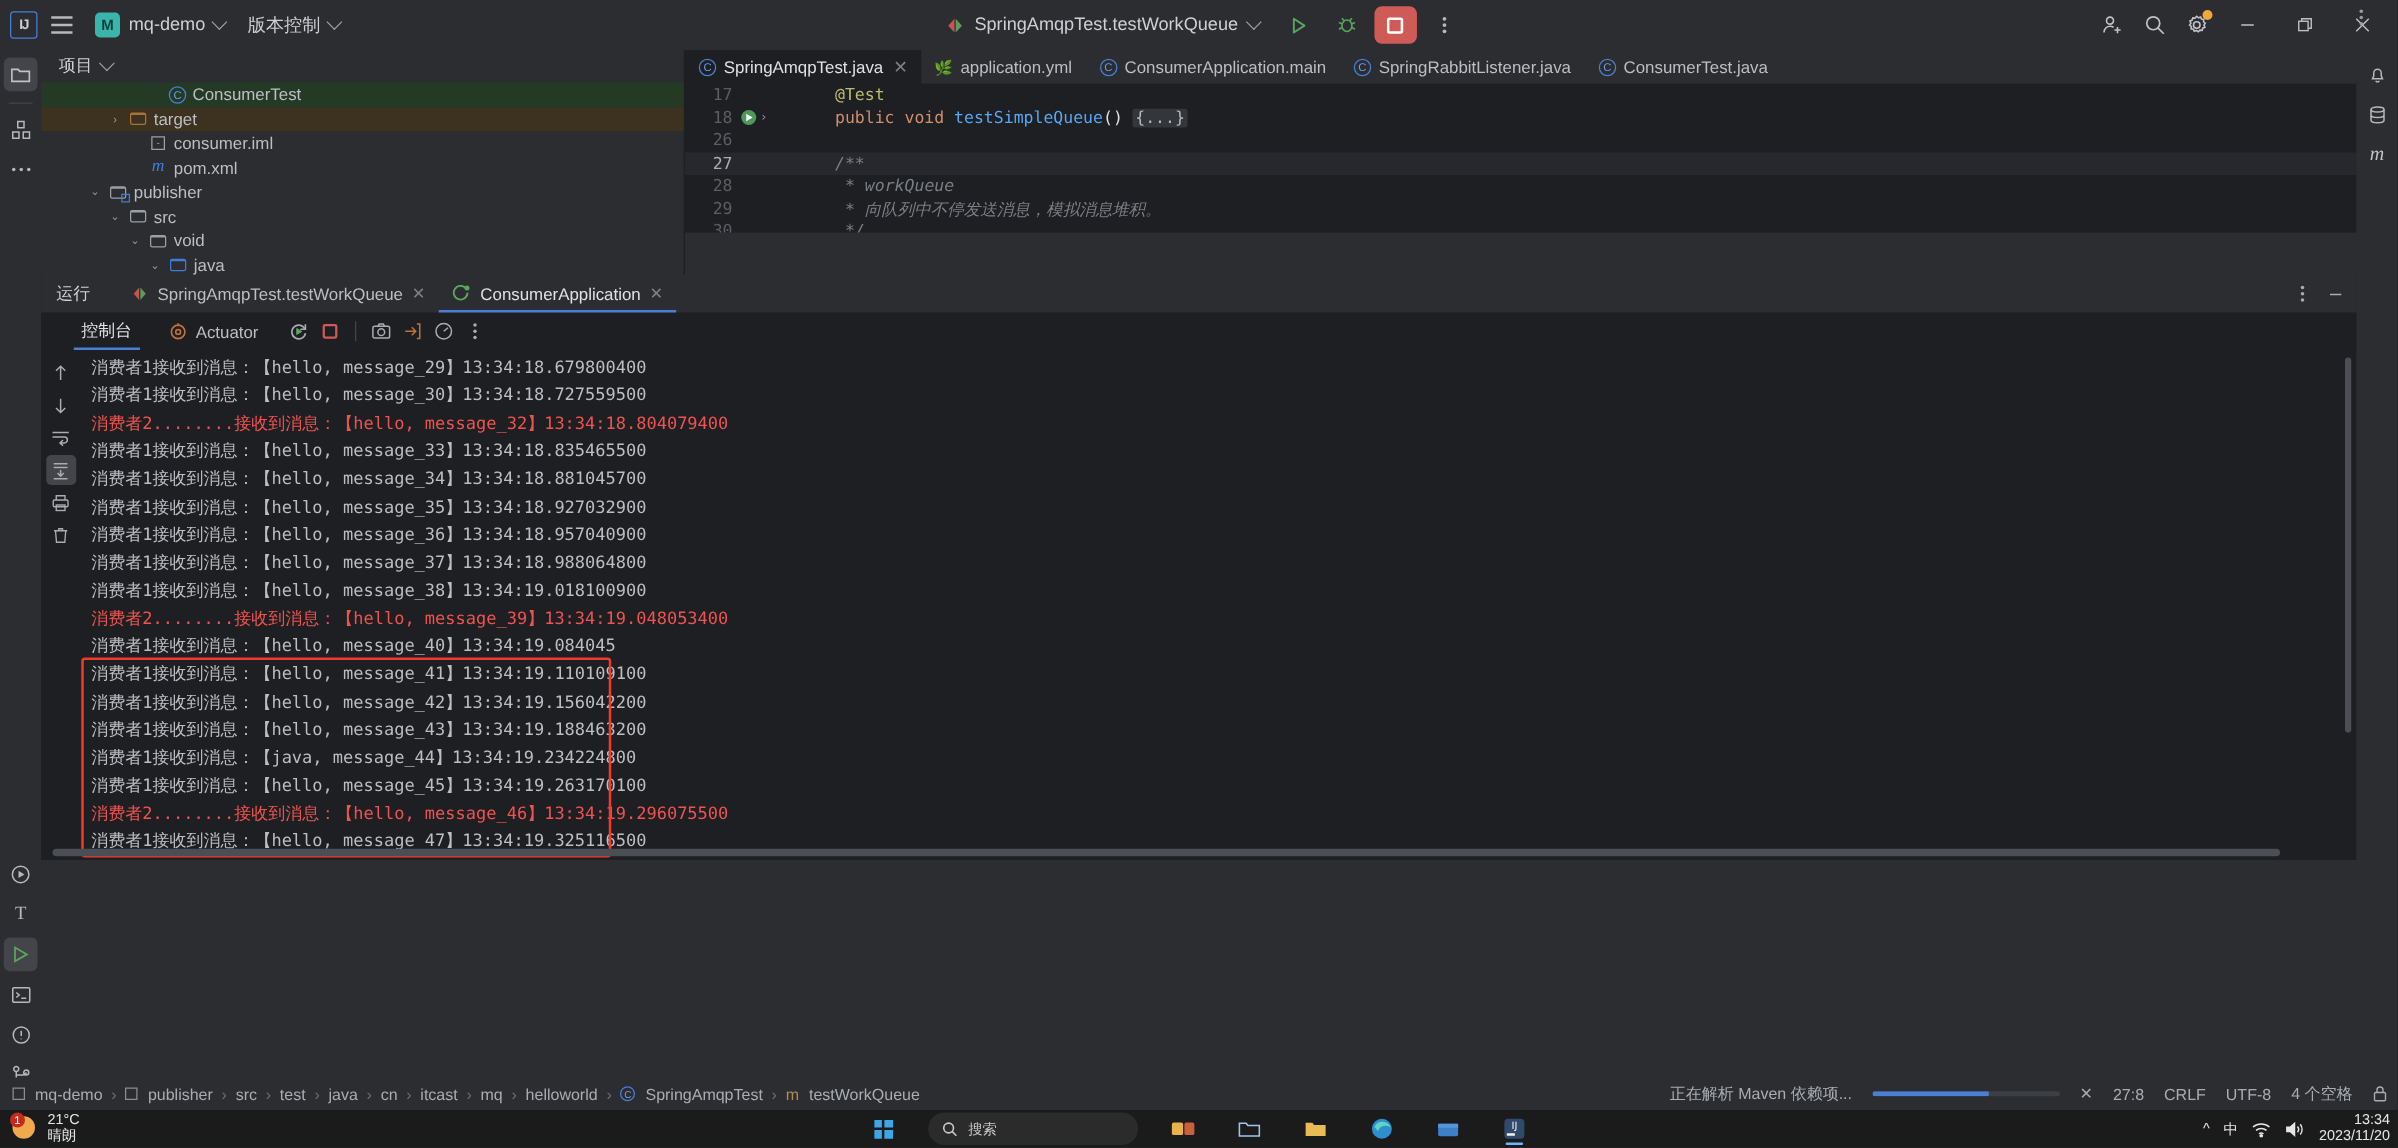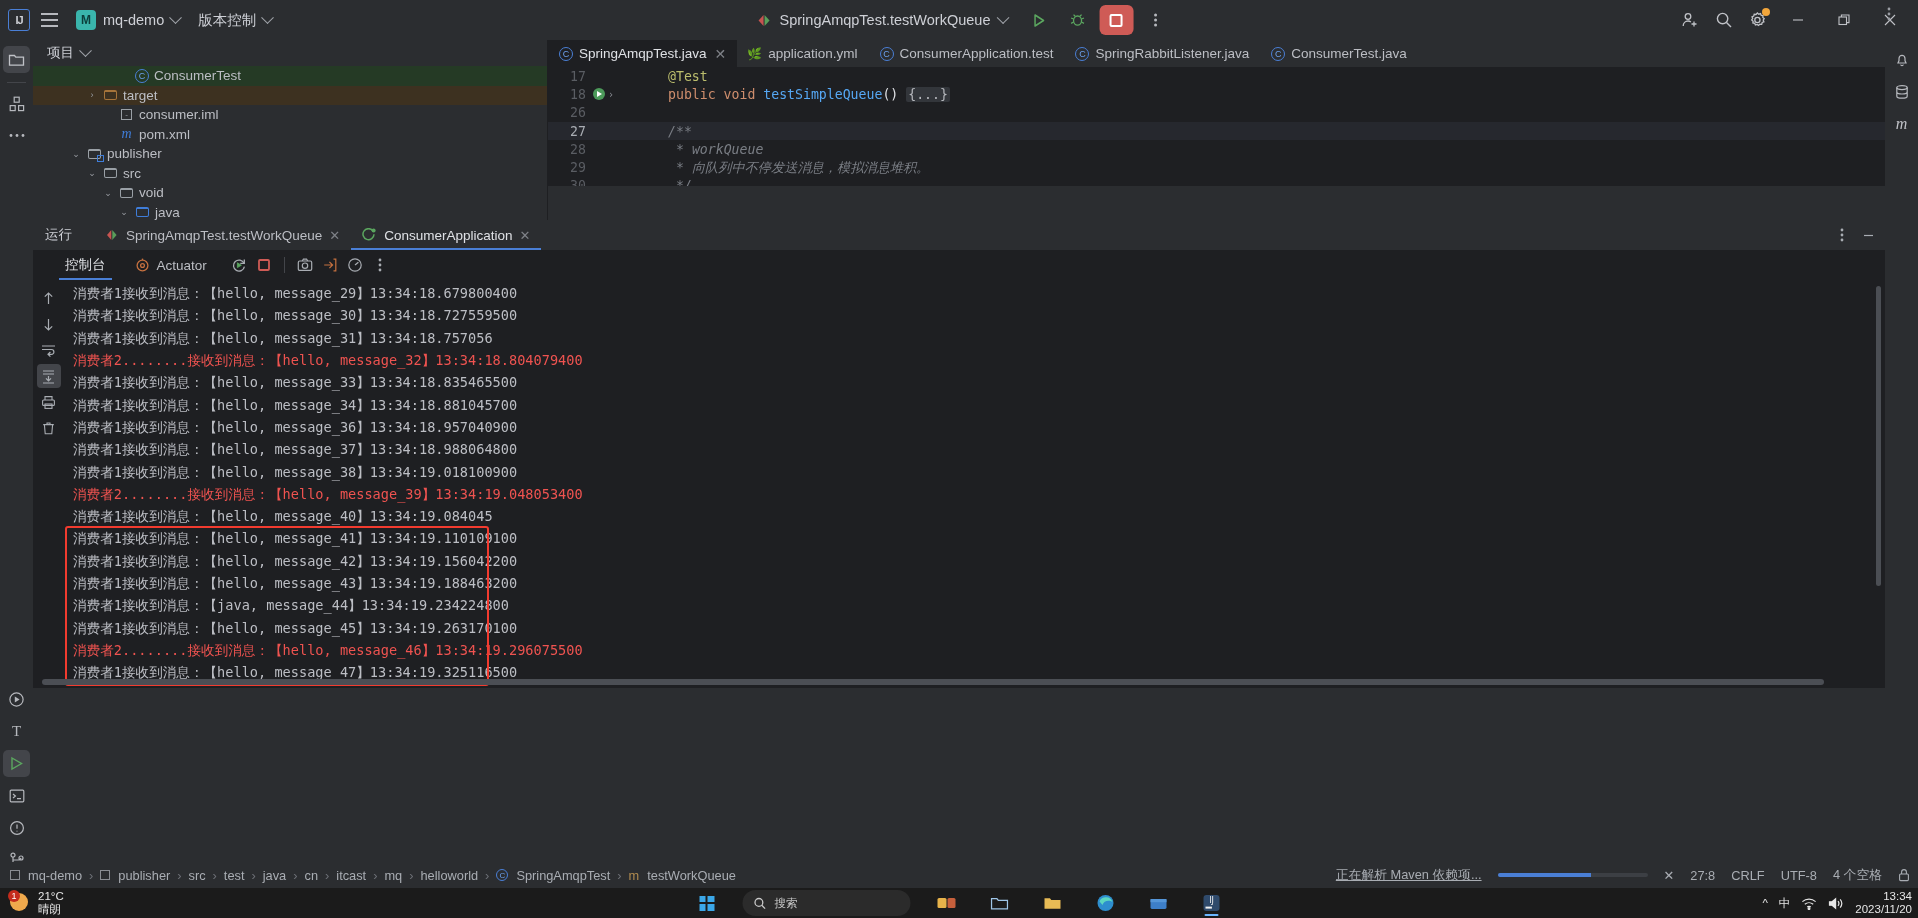--- a/index.html
+++ b/index.html
@@ -131,21 +131,21 @@
   .hscroll{ position:absolute;left:9px;right:25px;bottom:3px;height:6px;}
   .hscroll i{ display:block;height:6px;width:98%;background:#4b4e54;border-radius:3px;}
   .vscroll-con{ position:absolute;right:4px;top:6px;width:5px;height:300px;background:#4b4e54;border-radius:3px;}
 
   
   .statusbar{ position:absolute;left:0;bottom:30px;width:1918px;height:26px;background:#2b2d30;
      display:flex;align-items:center;font-size:12.8px;color:#a9adb3;}
   .crumbs{ display:flex;align-items:center;gap:4px;padding-left:10px;}
   .crumb{ display:flex;align-items:center;gap:5px;cursor:pointer;color:#a9adb3;}
   .st-right{ position:absolute;right:8px;display:flex;align-items:center;gap:16px;}
-  .maven-txt{ color:#a9adb3;text-decoration:underline;}
+  .maven-txt{ color:#a9adb3;}
   .progbar{ width:150px;height:4px;background:#3c3f44;border-radius:2px;overflow:hidden;}
   .progbar i{ display:block;height:4px;width:62%;background:#4a7fd6;}
   .st-item{ cursor:pointer;}
 
   
   .taskbar{ position:absolute;left:0;bottom:0;width:1918px;height:30px;background:#1b1b1b;
      display:flex;align-items:center;}
   .weather{ display:flex;align-items:center;gap:8px;padding-left:10px;cursor:pointer;}
   .wicon{ width:18px;height:18px;border-radius:50%;background:#f0a94c;position:relative;}
   .wtxt{ font-size:11.5px;color:#e6e6e6;line-height:1.15;}
@@ -397,21 +397,21 @@
         <span class="cicon ">C</span>
         <span>SpringAmqpTest.java</span>
         <span class="x">✕</span>
       </div>
       <div class="etab">
         <span class="yicon">🌿</span>
         <span>application.yml</span>
       </div>
       <div class="etab">
         <span class="cicon">C</span>
-        <span>ConsumerApplication.test</span>
+        <span>ConsumerApplication.main</span>
       </div>
       <div class="etab">
         <span class="cicon">C</span>
         <span>SpringRabbitListener.java</span>
       </div>
       <div class="etab">
         <span class="cicon">C</span>
         <span>ConsumerTest.java</span>
       </div>
     </div>
@@ -575,24 +575,24 @@
         </div>
         <div class="cs">
           <svg width="15" height="15" viewBox="0 0 15 15" stroke="#a9adb3" stroke-width="1.1" fill="none">
               <path d="M2.2 3.6 h10.6 M6 3.6 V2 h3 v1.6 M3.4 3.6 l.8 9.2 h6.6 l.8-9.2"></path>
             </svg>
         </div>
       </div>
       <div class="conbody" id="console-body">
           <div class="logline">消费者1接收到消息：【hello, message_29】13:34:18.679800400</div>
           <div class="logline">消费者1接收到消息：【hello, message_30】13:34:18.727559500</div>
-          <div class="logline">消费者1接收到消息：【hello, message_31】13:34:18.757056</div>
           <div class="logline red">消费者2........接收到消息：【hello, message_32】13:34:18.804079400</div>
           <div class="logline">消费者1接收到消息：【hello, message_33】13:34:18.835465500</div>
           <div class="logline">消费者1接收到消息：【hello, message_34】13:34:18.881045700</div>
+          <div class="logline">消费者1接收到消息：【hello, message_35】13:34:18.927032900</div>
           <div class="logline">消费者1接收到消息：【hello, message_36】13:34:18.957040900</div>
           <div class="logline">消费者1接收到消息：【hello, message_37】13:34:18.988064800</div>
           <div class="logline">消费者1接收到消息：【hello, message_38】13:34:19.018100900</div>
           <div class="logline red">消费者2........接收到消息：【hello, message_39】13:34:19.048053400</div>
           <div class="logline">消费者1接收到消息：【hello, message_40】13:34:19.084045</div>
           <div class="logline">消费者1接收到消息：【hello, message_41】13:34:19.110109100</div>
           <div class="logline">消费者1接收到消息：【hello, message_42】13:34:19.156042200</div>
           <div class="logline">消费者1接收到消息：【hello, message_43】13:34:19.188463200</div>
           <div class="logline">消费者1接收到消息：【java, message_44】13:34:19.234224800</div>
           <div class="logline">消费者1接收到消息：【hello, message_45】13:34:19.263170100</div>

